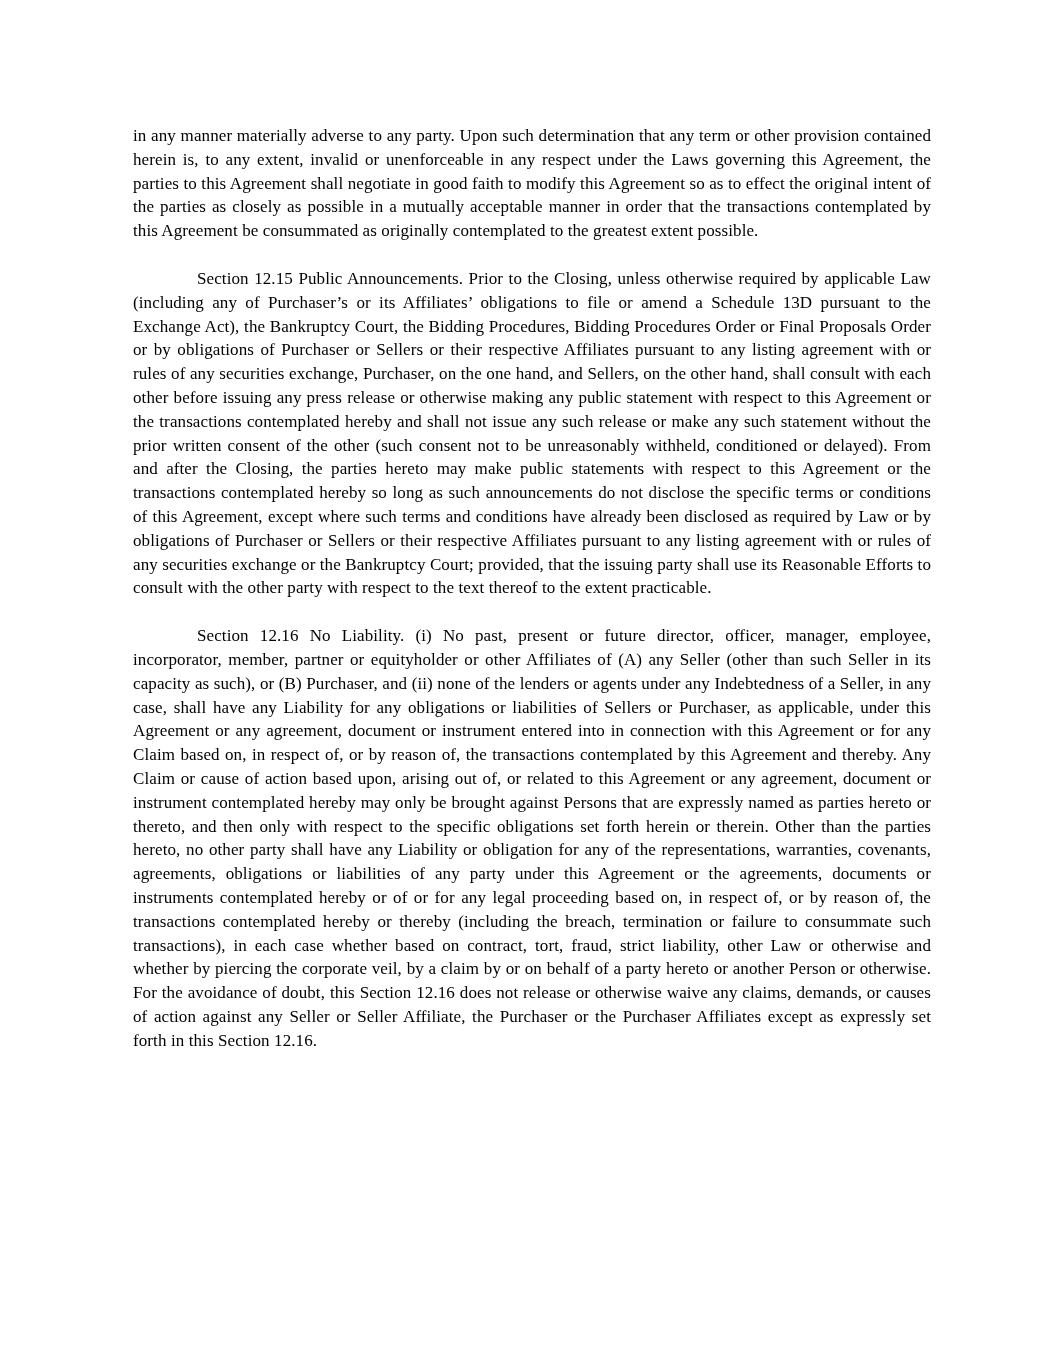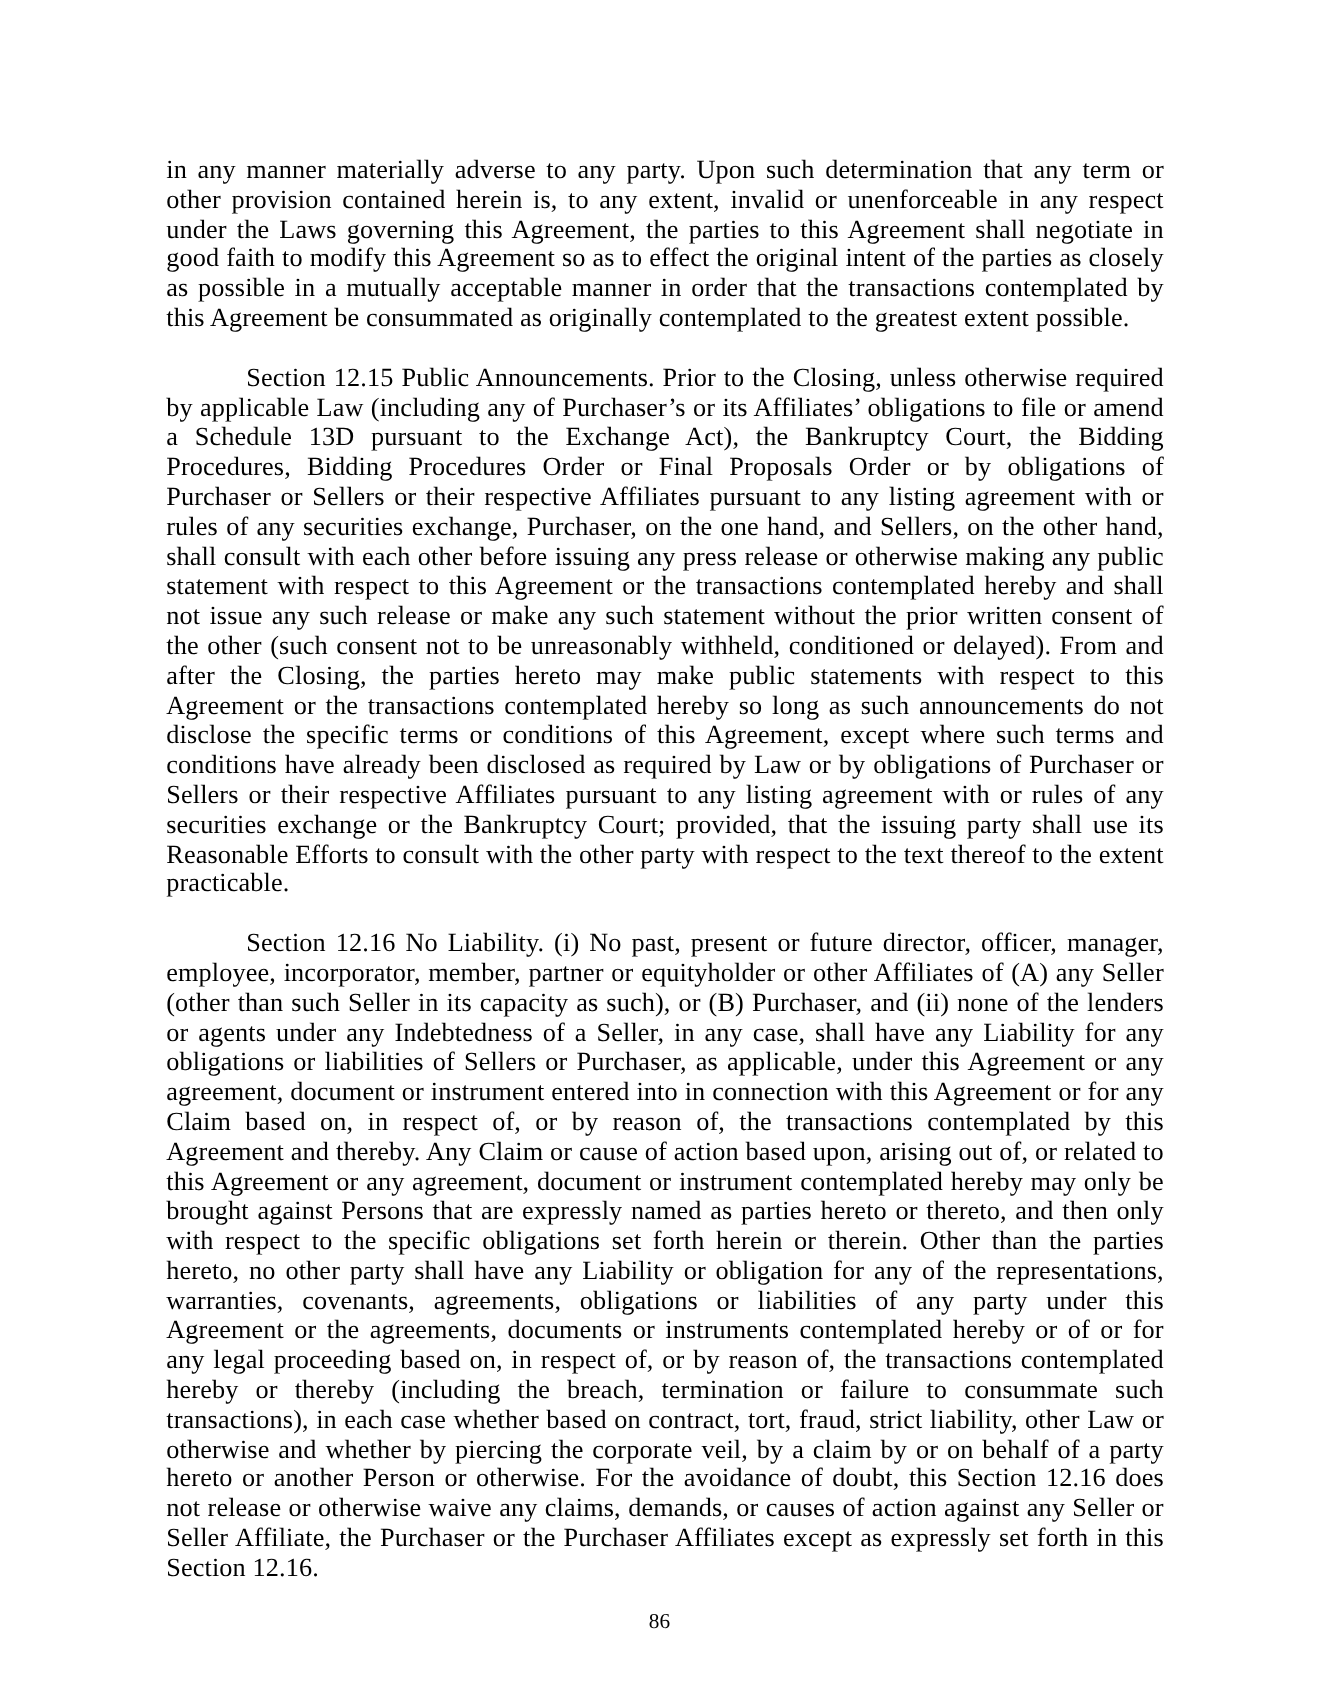--- a/index.html
+++ b/index.html
@@ -17,21 +17,21 @@
     overflow: hidden;
   }
   .content {
     position: absolute;
     top: 124px;
     left: 133px;
     width: 798px;
   }
   .para {
     margin: 0 0 24px 0;
-    font-size: 21px;
+    font-size: 17px;
     line-height: 23.8px;
     text-align: justify;
     letter-spacing: 0.1px;
   }
   .para.indent {
     text-indent: 64px;
   }
   .u {
   }
   .page-number {
@@ -46,14 +46,13 @@
 </style>
 </head>
 <body>
 
 <div class="page">
   <div class="content" id="content">
       <p class="para"><span>in any manner materially adverse to any party.  Upon such determination that any term or other provision contained herein is, to any extent, invalid or unenforceable in any respect under the Laws governing this Agreement, the parties to this Agreement shall negotiate in good faith to modify this Agreement so as to effect the original intent of the parties as closely as possible in a mutually acceptable manner in order that the transactions contemplated by this Agreement be consummated as originally contemplated to the greatest extent possible.</span></p>
       <p class="para indent"><span>Section 12.15  </span><span class="u">Public Announcements</span><span>.  Prior to the Closing, unless otherwise required by applicable Law (including any of Purchaser’s or its Affiliates’ obligations to file or amend a Schedule 13D pursuant to the Exchange Act), the Bankruptcy Court, the Bidding Procedures, Bidding Procedures Order or Final Proposals Order or by obligations of Purchaser or Sellers or their respective Affiliates pursuant to any listing agreement with or rules of any securities exchange, Purchaser, on the one hand, and Sellers, on the other hand, shall consult with each other before issuing any press release or otherwise making any public statement with respect to this Agreement or the transactions contemplated hereby and shall not issue any such release or make any such statement without the prior written consent of the other (such consent not to be unreasonably withheld, conditioned or delayed).  From and after the Closing, the parties hereto may make public statements with respect to this Agreement or the transactions contemplated hereby so long as such announcements do not disclose the specific terms or conditions of this Agreement, except where such terms and conditions have already been disclosed as required by Law or by obligations of Purchaser or Sellers or their respective Affiliates pursuant to any listing agreement with or rules of any securities exchange or the Bankruptcy Court; </span><span class="u">provided</span><span>, that the issuing party shall use its Reasonable Efforts to consult with the other party with respect to the text thereof to the extent practicable.</span></p>
       <p class="para indent"><span>Section 12.16  </span><span class="u">No Liability</span><span>. (i) No past, present or future director, officer, manager, employee, incorporator, member, partner or equityholder or other Affiliates of (A) any Seller (other than such Seller in its capacity as such), or (B) Purchaser, and (ii) none of the lenders or agents under any Indebtedness of a Seller, in any case, shall have any Liability for any obligations or liabilities of Sellers or Purchaser, as applicable, under this Agreement or any agreement, document or instrument entered into in connection with this Agreement or for any Claim based on, in respect of, or by reason of, the transactions contemplated by this Agreement and thereby. Any Claim or cause of action based upon, arising out of, or related to this Agreement or any agreement, document or instrument contemplated hereby may only be brought against Persons that are expressly named as parties hereto or thereto, and then only with respect to the specific obligations set forth herein or therein.  Other than the parties hereto, no other party shall have any Liability or obligation for any of the representations, warranties, covenants, agreements, obligations or liabilities of any party under this Agreement or the agreements, documents or instruments contemplated hereby or of or for any legal proceeding based on, in respect of, or by reason of, the transactions contemplated hereby or thereby (including the breach, termination or failure to consummate such transactions), in each case whether based on contract, tort, fraud, strict liability, other Law or otherwise and whether by piercing the corporate veil, by a claim by or on behalf of a party hereto or another Person or otherwise. For the avoidance of doubt, this </span><span class="u">Section 12.16</span><span> does not release or otherwise waive any claims, demands, or causes of action against any Seller or Seller Affiliate, the Purchaser or the Purchaser Affiliates except as expressly set forth in this </span><span class="u">Section 12.16</span><span>.</span></p>
     </div>
-  <div class="page-number">86</div>
 </div>
 
 </body></html>

